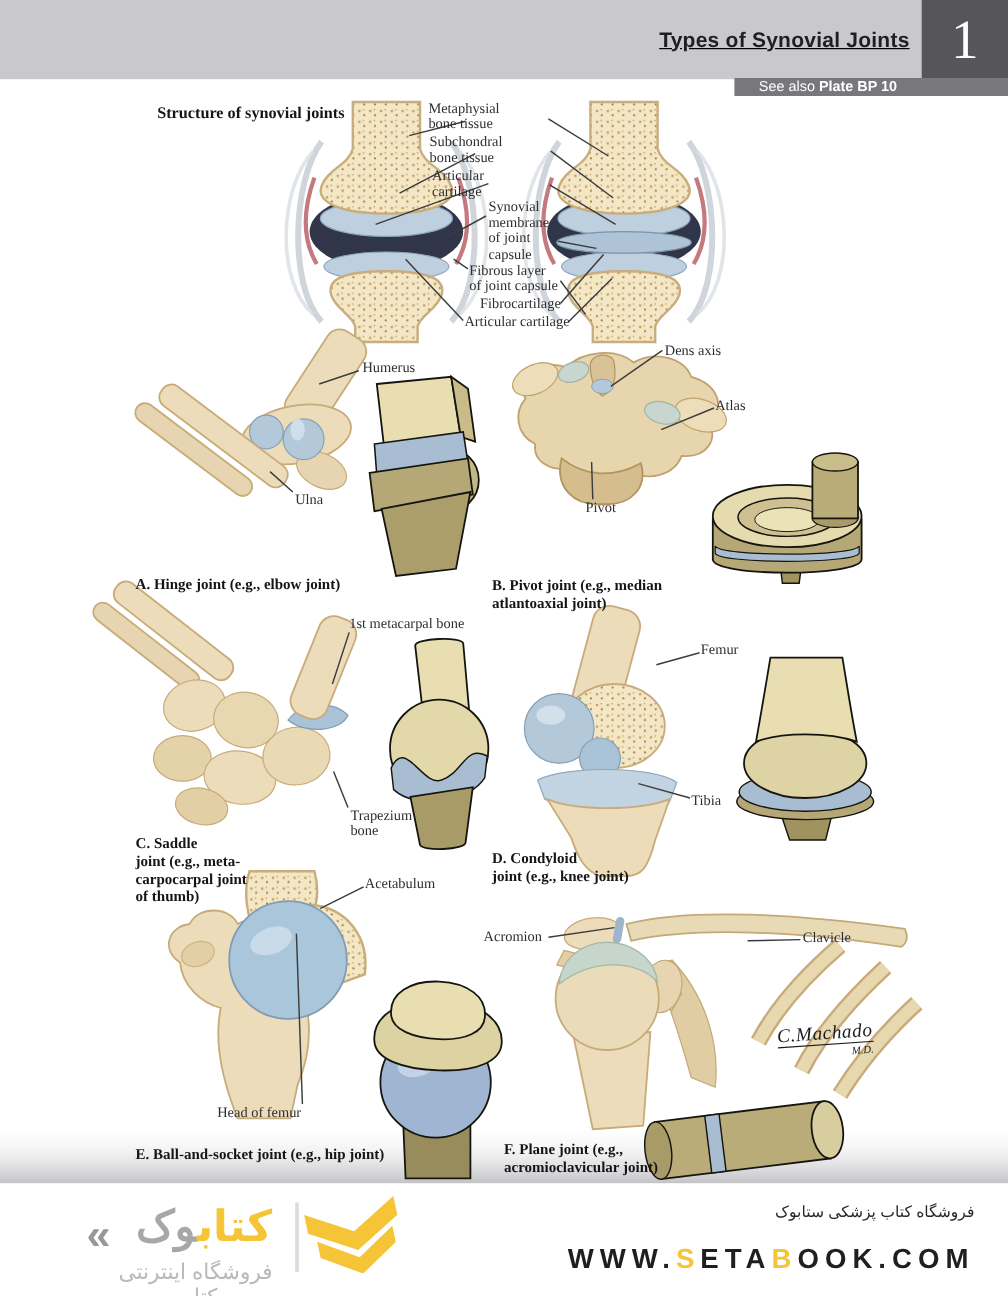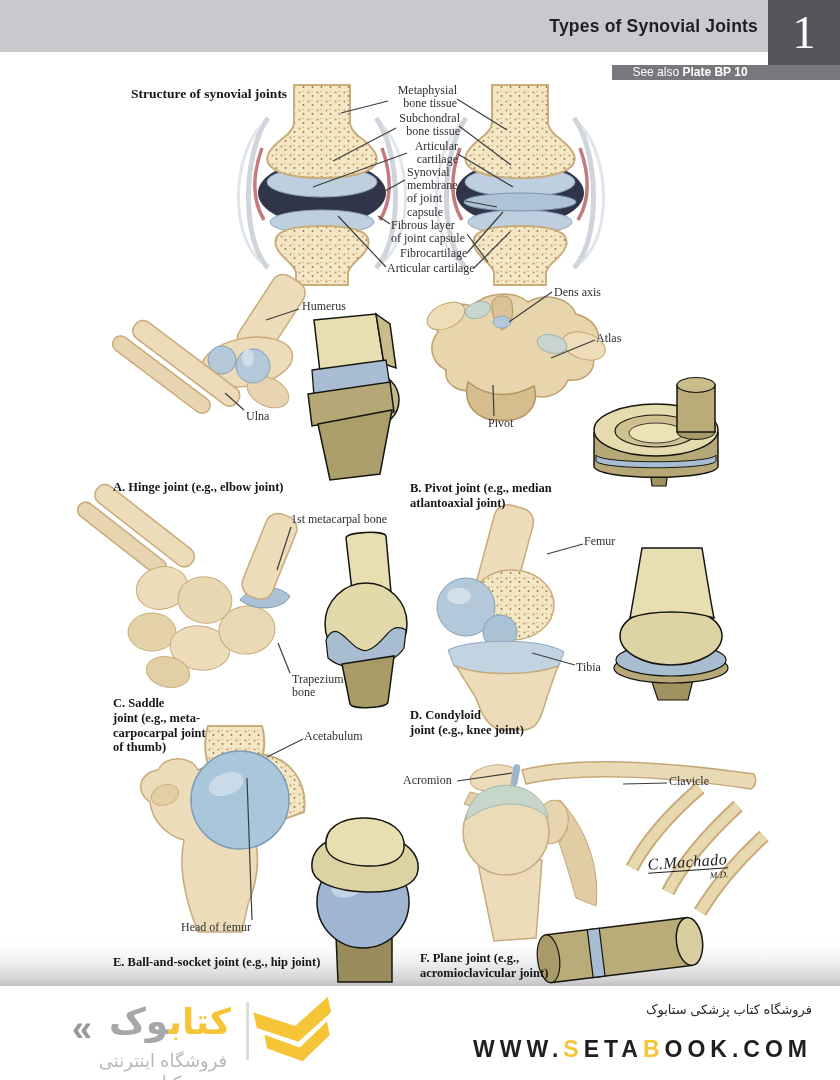--- a/index.html
+++ b/index.html
@@ -1,48 +1,48 @@
 <!DOCTYPE html>
 <html><head>
 <meta charset="utf-8">
 <style>
   html,body{margin:0;padding:0;background:#fff;}
   .page{position:relative;width:840px;height:1080px;background:#ffffff;overflow:hidden;
         font-family:"Liberation Sans","DejaVu Sans",sans-serif;}
   
-  .title-band{position:absolute;left:0;top:0;width:768px;height:52px;background:#c9c9cd;
-              display:flex;align-items:center;justify-content:flex-end;}
+  .title-band{position:absolute;left:0;top:0;width:768px;height:66px;background:#c9c9cd;
+              display:flex;align-items:center;justify-content:flex-end;text-decoration:underline;}
   .title-band .t{font-size:17.5px;font-weight:bold;color:#1f1f23;padding-right:10px;letter-spacing:.2px;}
   .plate-box{position:absolute;left:768px;top:0;width:72px;height:65px;background:#56565a;
              display:flex;align-items:center;justify-content:center;}
   .plate-box .n{font-family:"Liberation Serif","DejaVu Serif",serif;font-size:46px;color:#fdfdfd;line-height:1;}
   .see-also{position:absolute;left:612px;top:65px;width:228px;height:15px;background:#78787c;
             color:#fff;font-size:12px;line-height:15px;text-align:center;padding-right:0;box-sizing:border-box;}
   .see-also .in{display:inline-block;transform:translateX(-36px);}
   .see-also b{font-weight:bold;}
   
   .art{position:absolute;left:0;top:0;width:840px;height:1080px;z-index:1;}
   
   .lbl{position:absolute;z-index:2;font-family:"Liberation Serif","DejaVu Serif",serif;
        font-size:12px;line-height:1.1;color:#2f2f31;white-space:pre-line;}
   .cap{position:absolute;z-index:2;font-family:"Liberation Serif","DejaVu Serif",serif;
        font-size:12.5px;line-height:1.18;font-weight:bold;color:#151518;white-space:pre-line;}
   .sec-title{position:absolute;z-index:2;font-family:"Liberation Serif","DejaVu Serif",serif;
        font-size:13.5px;font-weight:bold;color:#151518;}
-  .ta-r{text-align:right;}
+  .ta-r{text-align:left;}
   .sig{position:absolute;z-index:2;left:648px;top:853px;transform:rotate(-4deg);
        font-family:"Liberation Serif","DejaVu Serif",serif;font-style:italic;color:#1c1c1e;}
   .sig .a{font-size:16px;letter-spacing:.5px;border-bottom:1px solid #1c1c1e;}
   .sig .md{display:block;font-size:9px;text-align:right;margin-top:1px;}
   
   .logo-chev{position:absolute;z-index:2;left:72px;top:1008px;font-size:36px;font-weight:bold;color:#98989a;}
   .wordmark{position:absolute;z-index:2;left:98px;top:1000px;width:144px;text-align:center;
             font-size:36px;font-weight:bold;line-height:1.2;direction:rtl;}
   .wordmark .main{color:#f5c437;}
-  .wordmark .tail{color:#a7a7a9;}
+  .wordmark .tail{color:#a7a7a9;font-family:Liberation Serif, serif;}
   .tagline{position:absolute;z-index:2;left:84px;top:1050px;width:158px;text-align:center;
            font-size:18px;color:#b9b9bb;direction:rtl;}
   .divider{position:absolute;z-index:2;left:246px;top:1002px;width:3px;height:58px;background:#dcdcde;}
   .store-line{position:absolute;z-index:2;left:480px;top:1002px;width:332px;text-align:right;
               font-size:13px;color:#29292b;direction:rtl;}
   .website{position:absolute;z-index:2;left:400px;top:1036px;width:412px;text-align:right;
            font-size:23px;font-weight:bold;letter-spacing:5px;color:#1f1f21;}
   .website .hl{color:#f5c437;}
 </style>
 </head>

